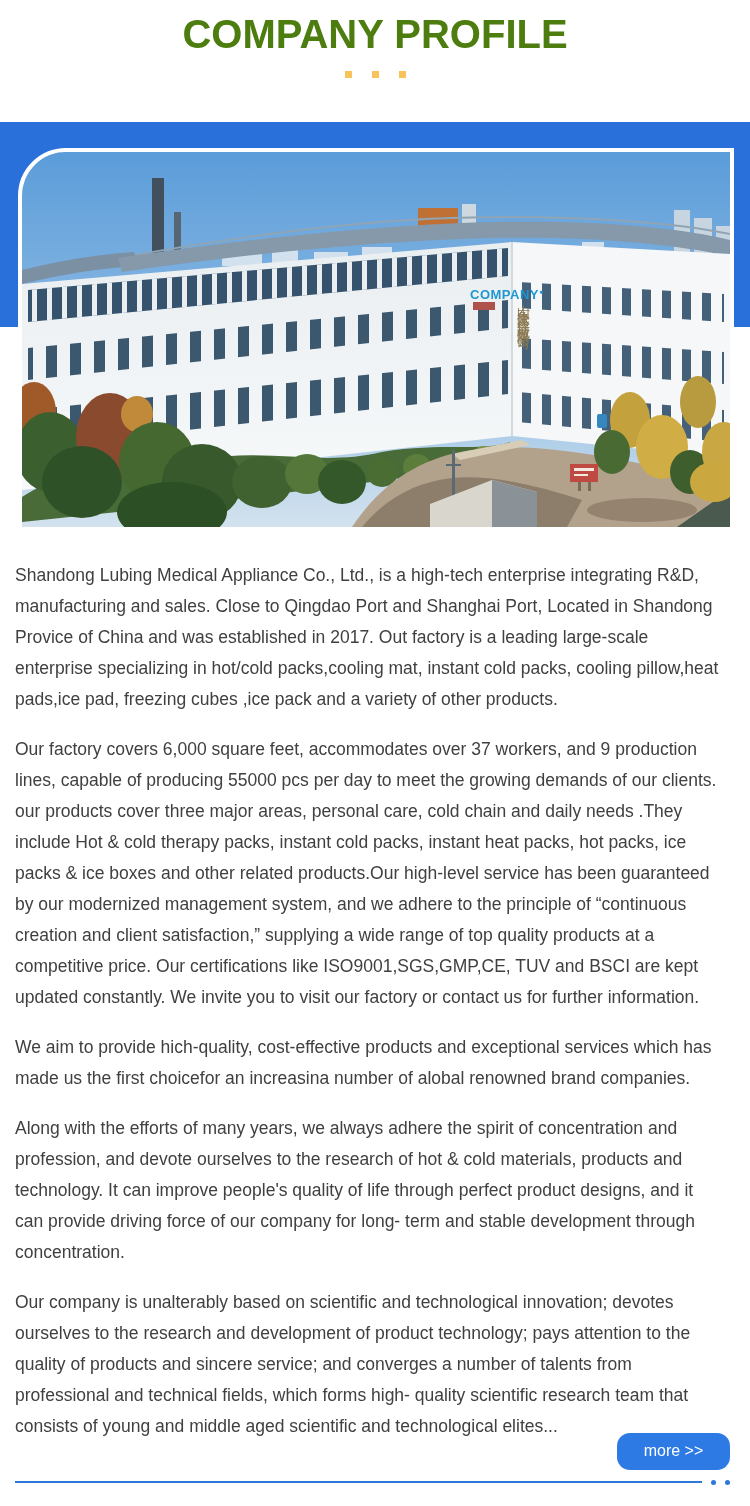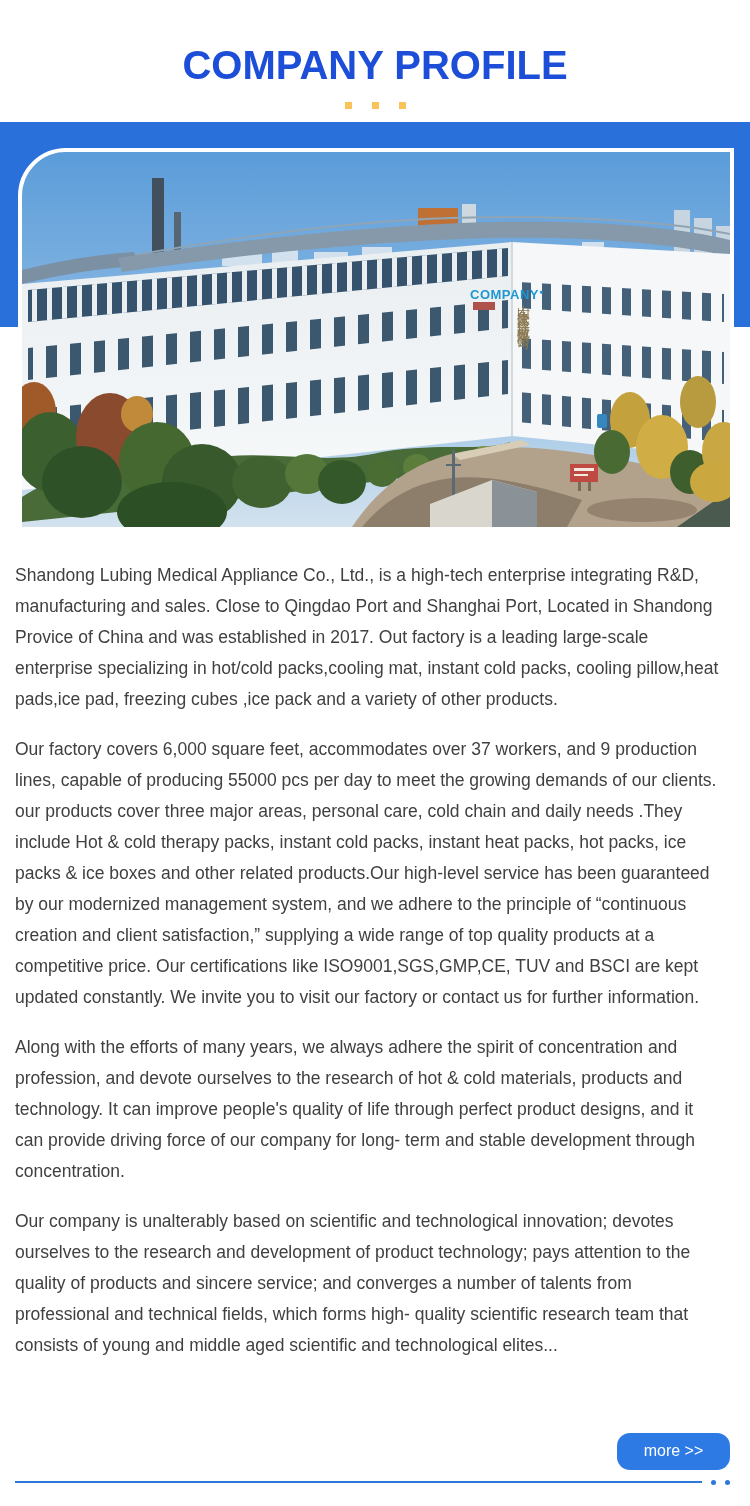--- a/index.html
+++ b/index.html
@@ -1,21 +1,21 @@
 <!DOCTYPE html>
 <html><head>
 <meta charset="utf-8">
 <style>
   html,body{margin:0;padding:0;background:#ffffff;}
   .page{position:relative;width:750px;height:1506px;background:#ffffff;overflow:hidden;
         font-family:"Liberation Sans", sans-serif;}
 
   
-  .title{margin:0;padding-top:45px;text-align:center;font-size:40px;line-height:40px;
-         font-weight:bold;color:#1d4ed8;letter-spacing:0px;}
+  .title{margin:0;padding-top:14px;text-align:center;font-size:40px;line-height:40px;
+         font-weight:bold;color:#4d7c0f;letter-spacing:0px;}
   .dots-row{margin-top:17px;display:flex;justify-content:center;gap:20px;}
   .dot-sq{width:7px;height:7px;background:#f8c459;}
 
   
   .blue-band{position:absolute;left:0;top:122px;width:750px;height:205px;background:#2970db;}
 
   
   .photo-card{position:absolute;left:18px;top:148px;width:708px;height:375px;
               border:4px solid #ffffff;border-top-left-radius:48px;overflow:hidden;background:#9cc0e2;}
   .photo-card svg{display:block;width:708px;height:375px;}
@@ -171,20 +171,21 @@
     </svg>
 
     <div class="lubing-logo"><span>COMPANY</span><span class="lubing-reg">●</span></div>
     <div class="red-mark"></div>
     <div class="vertical-sign">山东鲁冰医疗器械有限公司</div>
   </div>
 
   <div class="content">
     <p>Shandong Lubing Medical Appliance Co., Ltd., is a high-tech enterprise integrating R&amp;D, manufacturing and sales. Close to Qingdao Port and Shanghai Port, Located in Shandong Provice of China and was established in 2017. Out factory is a leading large-scale enterprise specializing in hot/cold packs,cooling mat, instant cold packs, cooling pillow,heat pads,ice pad, freezing cubes ,ice pack and a variety of other products.</p>
     <p>Our factory covers 6,000 square feet, accommodates over 37 workers, and 9 production lines, capable of producing 55000 pcs per day to meet the growing demands of our clients. our products cover three major areas, personal care, cold chain and daily needs .They include Hot &amp; cold therapy packs, instant cold packs, instant heat packs, hot packs, ice packs &amp; ice boxes and other related products.Our high-level service has been guaranteed by our modernized management system, and we adhere to the principle of “continuous creation and client satisfaction,” supplying a wide range of top quality products at a competitive price. Our certifications like ISO9001,SGS,GMP,CE, TUV and BSCI are kept updated constantly. We invite you to visit our factory or contact us for further information.</p>
+    <p>We aim to provide hich-quality, cost-effective products and exceptional services which has made us the first choicefor an increasina number of alobal renowned brand companies.</p>
     <p>Along with the efforts of many years, we always adhere the spirit of concentration and profession, and devote ourselves to the research of hot &amp; cold materials, products and technology. It can improve people's quality of life through perfect product designs, and it can provide driving force of our company for long- term and stable development through concentration.</p>
     <p>Our company is unalterably based on scientific and technological innovation; devotes ourselves to the research and development of product technology; pays attention to the quality of products and sincere service; and converges a number of talents from professional and technical fields, which forms high- quality scientific research team that consists of young and middle aged scientific and technological elites...</p>
   </div>
 
   <button class="more-btn">more &gt;&gt;</button>
 
   <div class="divider"></div>
   <span class="div-dot d1"></span>
   <span class="div-dot d2"></span>
 

